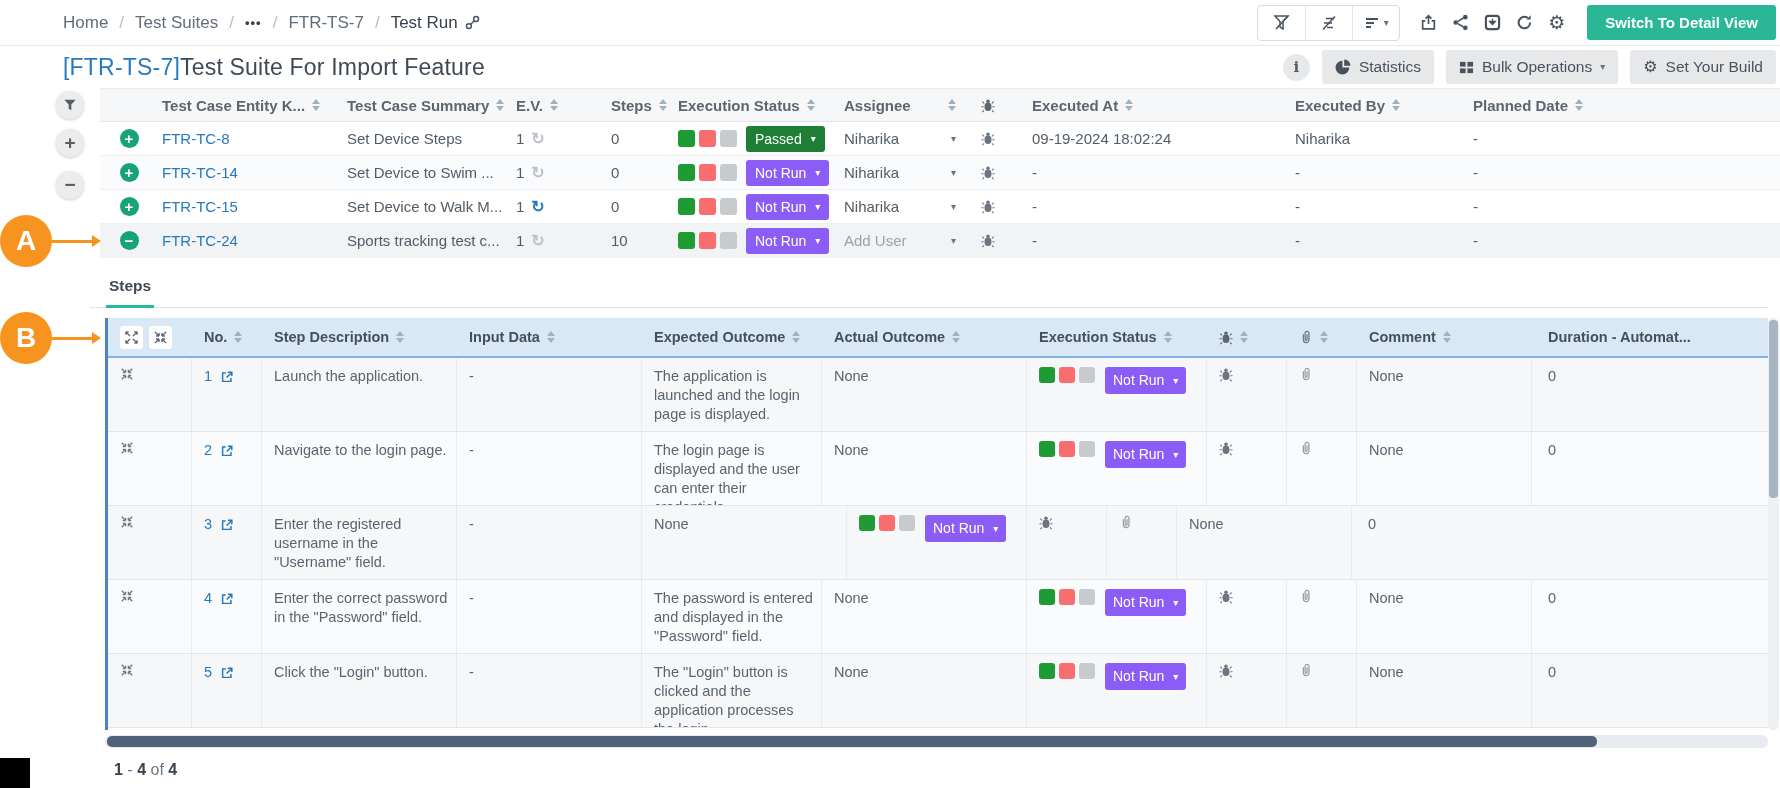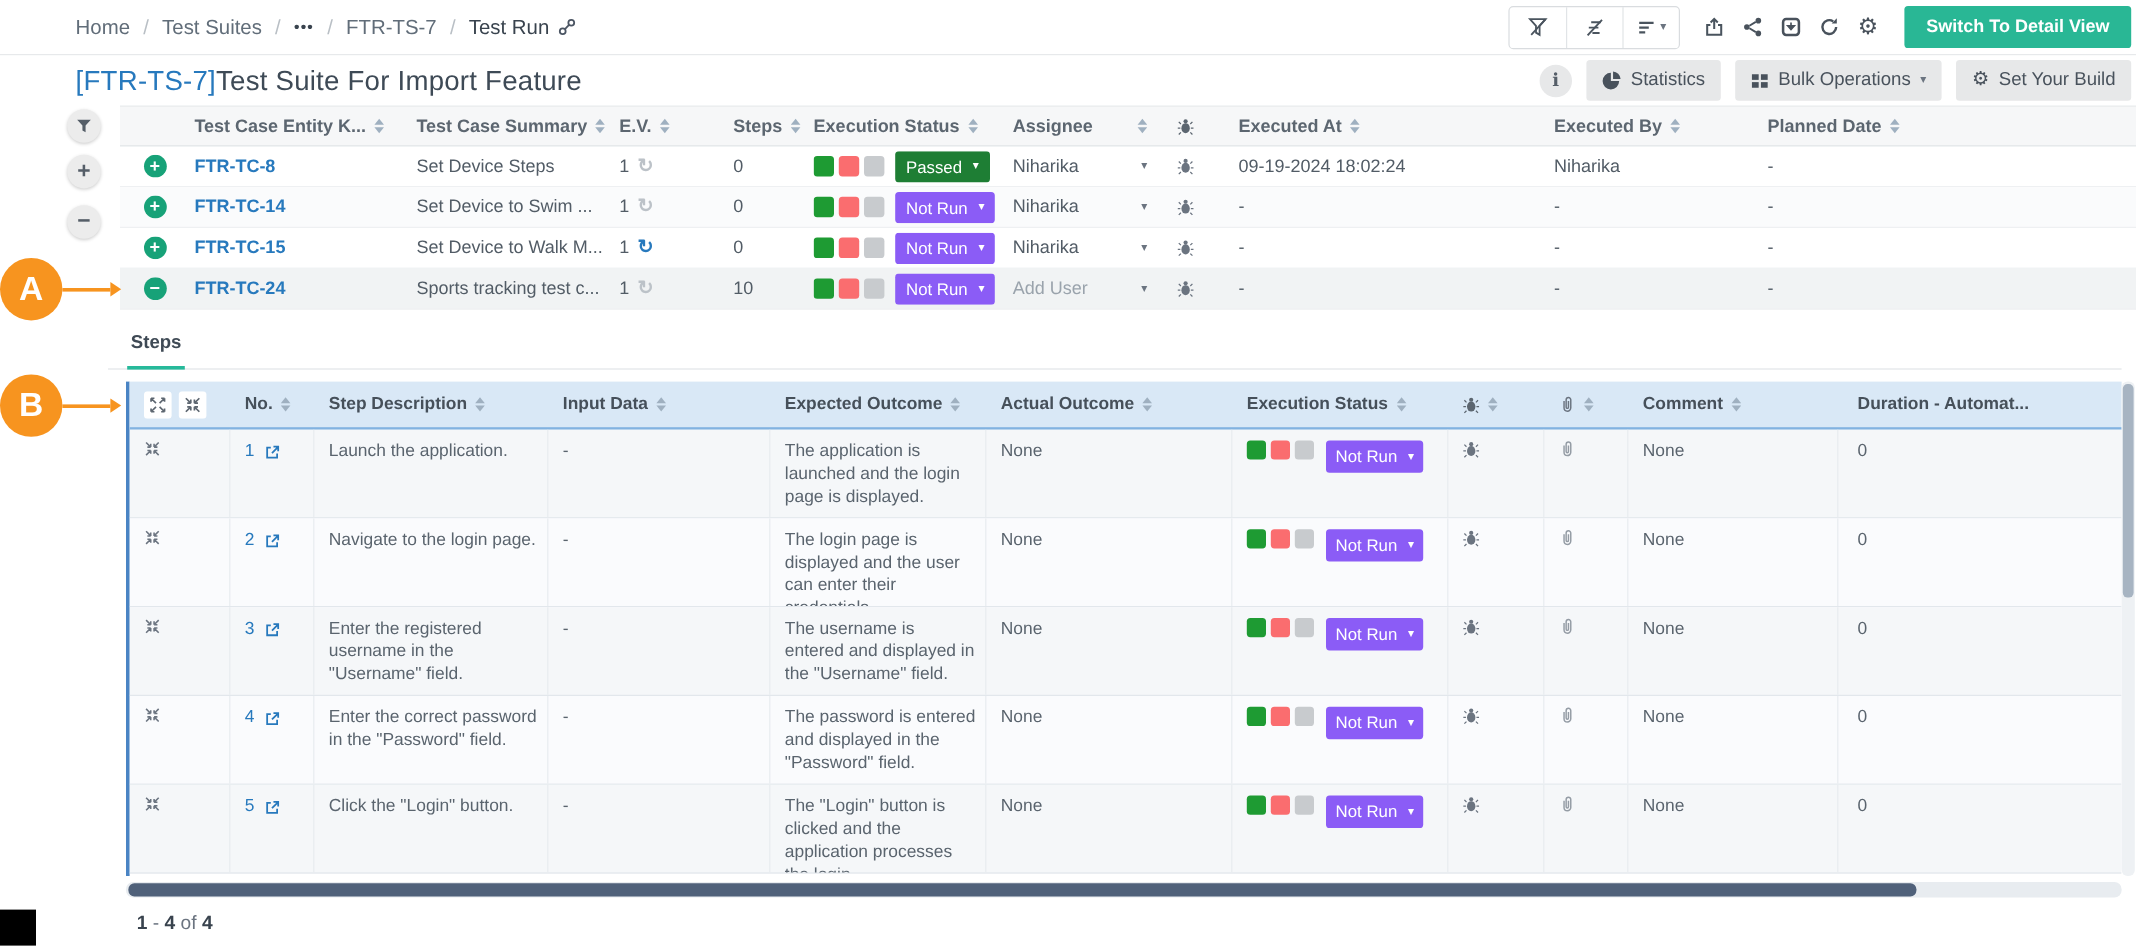--- a/index.html
+++ b/index.html
@@ -42,21 +42,21 @@
   .c1{width:187px;padding-left:4px}
   .c2{width:163px;padding-left:2px}
   .c3{width:95px}
   .c4{width:75px}
   .c5{width:158px;padding-left:0}
   .c6{width:130px;justify-content:space-between;padding-right:10px}
   .c7{width:44px;justify-content:center;padding-left:0}
   .c8{width:275px;padding-left:22px}
   .c9{width:180px;padding-left:10px}
   .c10{flex:1}
-  .tc-link{color:#2779bd;font-weight:700;text-decoration:none}
+  .tc-link{color:#2779bd;font-weight:400;text-decoration:none}
   .circle-toggle{width:19px;height:19px;border-radius:50%;background:#17a278;color:#fff;font-size:15px;font-weight:700;display:flex;align-items:center;justify-content:center;line-height:1;cursor:pointer}
   .sync{margin-left:7px;font-size:16px;font-weight:700;line-height:1}
   .sync-gray{color:#bcc2c8}
   .sync-blue{color:#2779bd}
   .sq{width:17px;height:17px;border-radius:3px;margin-right:4px;flex-shrink:0}
   .sq-g{background:#1e9b33}.sq-r{background:#fa6d6f}.sq-x{background:#c8cbce}
   .badge{display:inline-flex;align-items:center;gap:9px;color:#fff;font-size:14px;padding:5px 9px;border-radius:3px;margin-left:5px;cursor:pointer}
   .badge .caret{color:#fff}
   .badge-passed{background:#1e7e34}
   .badge-notrun{background:#8b5cf6}
@@ -701,21 +701,20 @@
           <span>
               <svg width="14" height="14" viewBox="0 0 16 16">
                 <path d="M6.5 3.5H3v9.5h9.5V9" fill="none" stroke="#2779bd" stroke-width="1.7"></path>
                 <path d="M9 2.5h4.5V7M13 3.2L7.6 8.6" fill="none" stroke="#2779bd" stroke-width="1.7"></path>
               </svg>
             </span>
           </span>
         </div>
         <div class="scell s2">Enter the registered username in the "Username" field.</div>
         <div class="scell s3">-</div>
-        <div class="scell s4">The username is entered and displayed in the "Username" field.</div>
         <div class="scell s5">None</div>
         <div class="scell s6 s-exec">
           <span class="sq sq-g"></span>
           <span class="sq sq-r"></span>
           <span class="sq sq-x"></span>
           <span class="badge badge-notrun">
             <span>Not Run</span>
             <span class="caret">▾</span>
           </span>
         </div>

